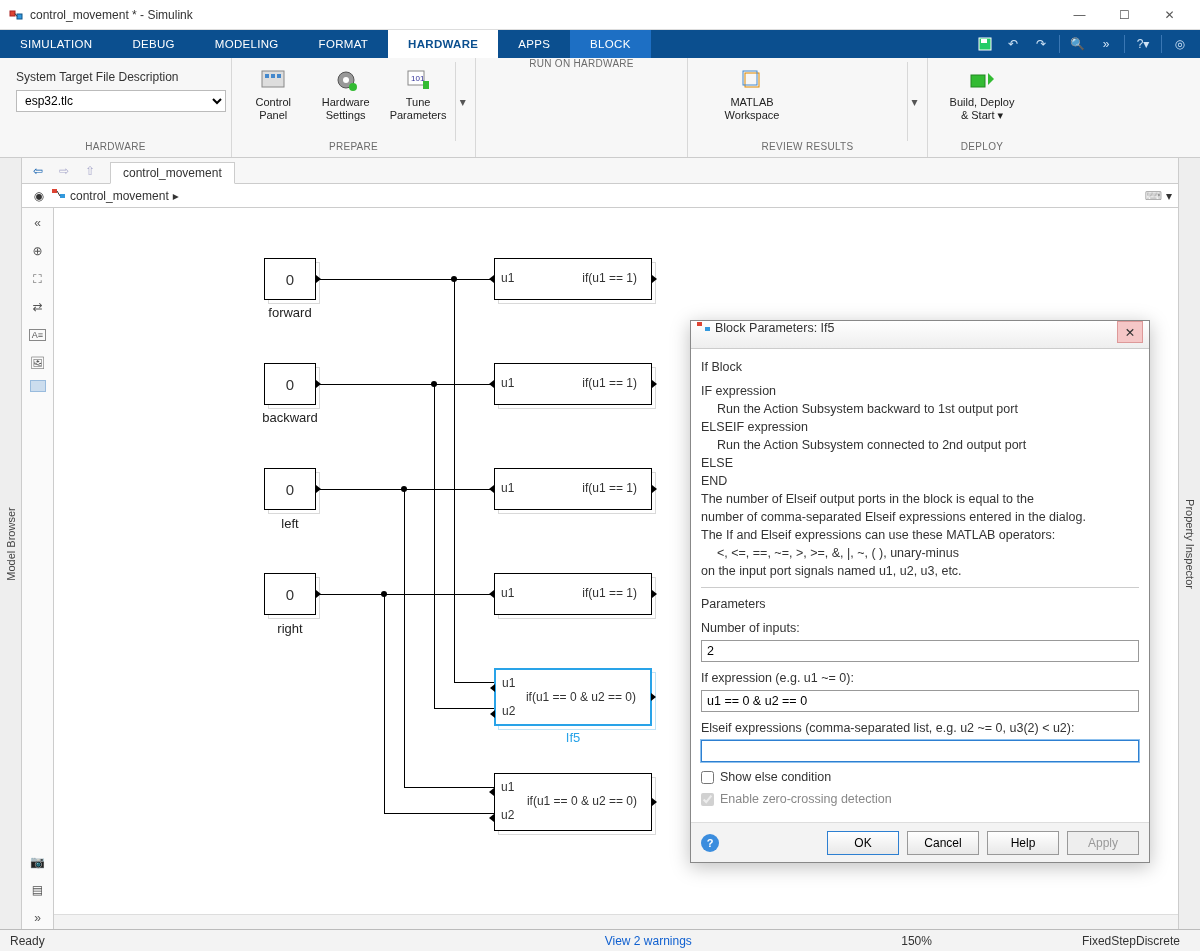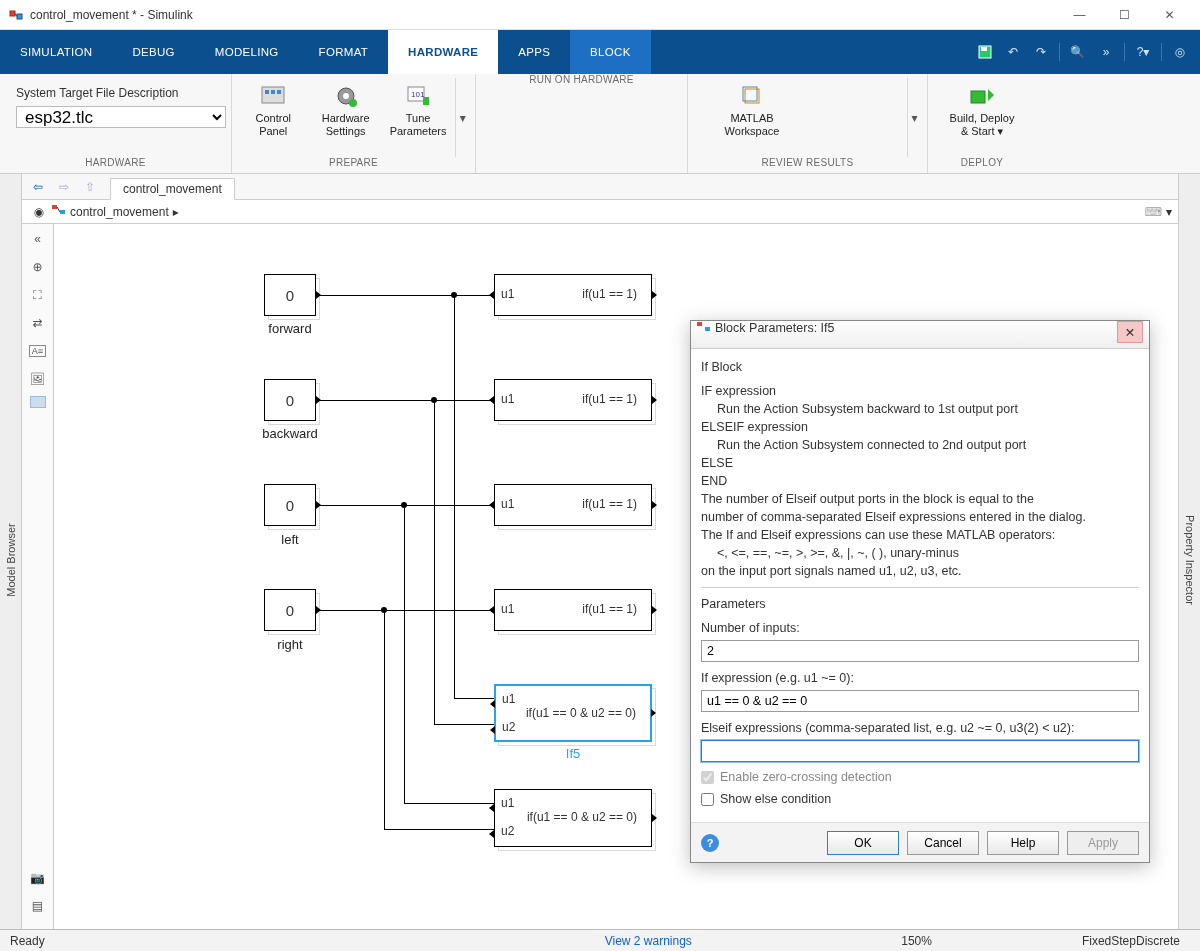--- a/index.html
+++ b/index.html
@@ -5,37 +5,37 @@
 * { box-sizing: border-box; margin: 0; padding: 0; font-family: "Segoe UI", Arial, sans-serif; }
 body { background: #f0f0f0; font-size: 12px; color: #333; overflow: hidden; width: 1200px; height: 951px; }
 
 
 .titlebar { height: 30px; background: #fff; display: flex; align-items: center; padding: 0 8px; border-bottom: 1px solid #ddd; }
 .titlebar .logo { width: 16px; height: 16px; margin-right: 6px; }
 .titlebar .title { flex: 1; font-size: 12px; color: #333; }
 .titlebar .winbtn { width: 45px; height: 29px; display: flex; align-items: center; justify-content: center; color: #555; }
 
 
-.tabstrip { height: 44px; background: #0b4f8f; display: flex; align-items: stretch; text-align: center; }
+.tabstrip { height: 28px; background: #0b4f8f; display: flex; align-items: stretch; text-align: center; }
 .tabstrip .tab { padding: 0 20px; display: flex; align-items: center; color: #fff; font-size: 11.5px; letter-spacing: 0.3px; }
 .tabstrip .tab.active { background: #fff; color: #0b4f8f; font-weight: 600; }
 .tabstrip .tab.blue { background: #1d6fc4; }
 .tabstrip .spacer { flex: 1; }
 .tabstrip .qa { display: flex; align-items: center; gap: 4px; padding-right: 8px; }
 .tabstrip .qa .qabtn { width: 24px; height: 24px; display:flex;align-items:center;justify-content:center; color:#cfe3f6; border-radius:2px;}
 .tabstrip .qa .sep { width:1px; height:18px; background:#3a77b4; margin:0 2px;}
 
 
 .ribbon { height: 100px; background: #f7f7f7; border-bottom: 1px solid #ccc; display: flex; align-items: stretch; }
 .rg { display:flex; flex-direction:column; border-right:1px solid #d8d8d8; }
 .rg .rg-body { flex:1; display:flex; align-items:flex-start; padding:4px 6px 0; gap:2px;}
 .rg .rg-label { height:16px; font-size:10px; color:#6b6b6b; text-align:center; letter-spacing:0.3px;}
 .hwsel { padding:8px 10px 0;}
 .hwsel .hwlabel { font-size:12px; color:#333; margin-bottom:6px;}
-.hwsel select { width:210px; height:22px; border:1px solid #bbb; background:#fff; font-size:17px; padding:0 4px;}
+.hwsel select { width:210px; height:22px; border:1px solid #bbb; background:#fff; font-size:12px; padding:0 4px;}
 .bigbtn { width:72px; display:flex; flex-direction:column; align-items:center; padding:4px 2px; border-radius:2px;}
 .bigbtn .icon { width:28px; height:28px; margin-bottom:2px; display:flex;align-items:center;justify-content:center;}
 .bigbtn .lbl { font-size:11px; text-align:center; line-height:13px; color:#222;}
 .stop-time { display:flex; align-items:center; gap:8px; padding:18px 10px 0;}
 .stop-time input { width:55px; height:22px; border:1px solid #bbb; padding:0 4px; font-size:12px;}
 .dd-arrow { width:14px; align-self:stretch; display:flex; align-items:center; justify-content:center; border-left:1px solid #d8d8d8; color:#555;}
 
 
 .mainrow { display:flex; height: calc(951px - 30px - 28px - 100px - 22px); }
 .leftdock { width:22px; background:#eee; border-right:1px solid #ccc; display:flex;align-items:center;justify-content:center;}
@@ -388,27 +388,27 @@
     <p class="indent">&lt;, &lt;=, ==, ~=, &gt;, &gt;=, &amp;, |, ~, (  ), unary-minus</p>
     <p>on the input port signals named u1, u2, u3, etc.</p>
     <hr>
     <p>Parameters</p>
     <p class="plabel">Number of inputs:</p>
     <input type="text" value="2" style="">
     <p class="plabel">If expression (e.g. u1 ~= 0):</p>
     <input type="text" value="u1 == 0 &amp; u2 == 0" style="">
     <p class="plabel">Elseif expressions (comma-separated list, e.g. u2 ~= 0, u3(2) &lt; u2):</p>
     <input type="text" class="focused" value="" style="">
+    <div class="chk">
+        <input type="checkbox" style="">
+        <span>Show else condition</span>
+      </div>
     <div class="chk disabled">
         <input type="checkbox" checked="" disabled="" style="">
         <span>Enable zero-crossing detection</span>
-      </div>
-    <div class="chk">
-        <input type="checkbox" style="">
-        <span>Show else condition</span>
       </div>
   </div>
   <div class="dfoot">
     <div class="help">?</div>
     <div style="flex:1"></div>
     <button class="btn primary">OK</button>
     <button class="btn">Cancel</button>
     <button class="btn">Help</button>
     <button class="btn disabled">Apply</button>
   </div>

